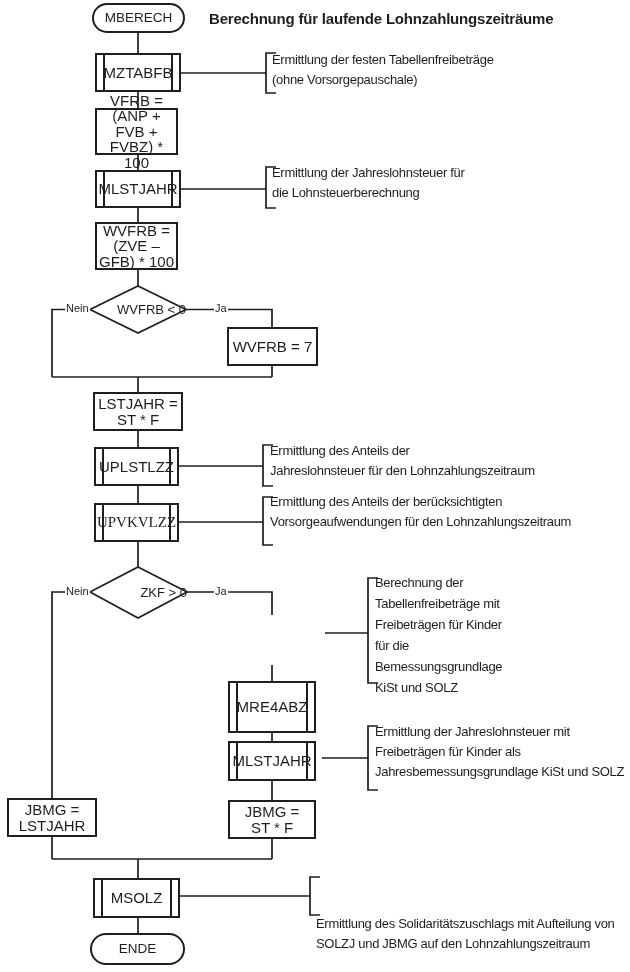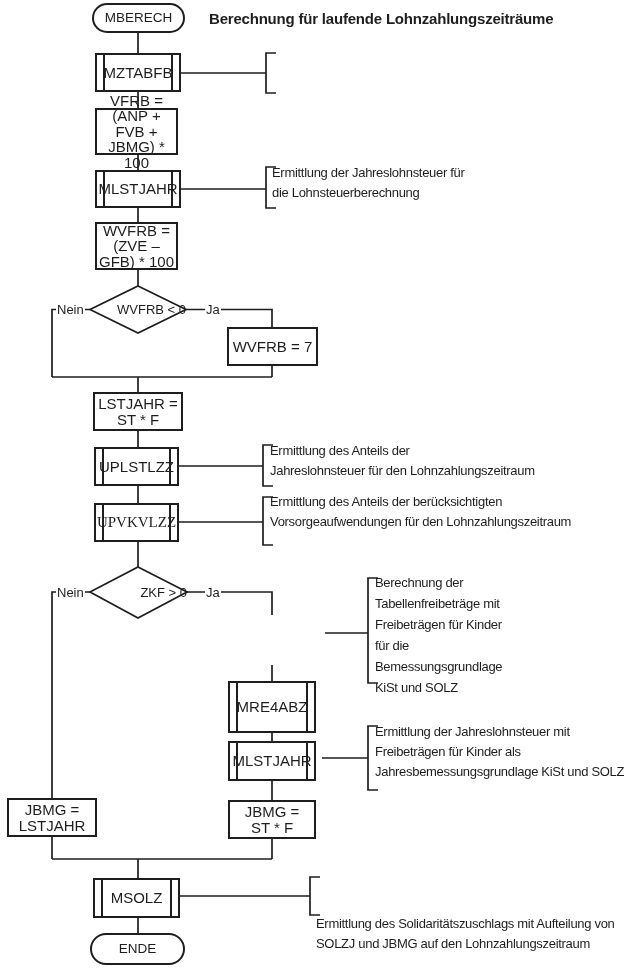--- a/index.html
+++ b/index.html
@@ -23,21 +23,21 @@
     content:"";position:absolute;top:0;bottom:0;width:0;
     border-left:2px solid var(--line);
   }
   .subroutine::before{left:6px;}
   .subroutine::after{right:6px;}
   .terminator{border-radius:16px;font-size:13.5px;}
   .dlabel{
     position:absolute;z-index:3;font-size:13px;text-align:right;
   }
   .blabel{
-    position:absolute;z-index:3;font-size:13px;background:#fff;padding:0 1px;
+    position:absolute;z-index:3;font-size:11px;background:#fff;padding:0 1px;margin-left:9px;
   }
   .annotation{
     position:absolute;z-index:2;font-size:13px;line-height:20px;
     letter-spacing:-0.3px;white-space:pre;
   }
   #title{
     position:absolute;left:209px;top:10px;font-size:15px;font-weight:600;
     letter-spacing:-0.2px;z-index:2;
   }
 </style>
@@ -96,21 +96,21 @@
     <polygon points="138,567 187,592 138,618 90,592" fill="#ffffff" stroke="#1e1e1e" stroke-width="1.7"></polygon>
   </svg>
 
   <div id="title">Berechnung für laufende Lohnzahlungszeiträume</div>
 
   <div class="node terminator" style="left:92px;top:3px;width:93px;height:30px;">MBERECH</div>
 
   <div class="node subroutine" style="left:95px;top:53px;width:86px;height:39px;">MZTABFB</div>
 
   <div class="node" style="left:95px;top:108px;width:83px;height:47px;">VFRB = (ANP +
-FVB + JBMG) *
+FVB + FVBZ) *
 100</div>
 
   <div class="node subroutine" style="left:95px;top:170px;width:86px;height:38px;">MLSTJAHR</div>
 
   <div class="node" style="left:95px;top:222px;width:83px;height:48px;">WVFRB = (ZVE –
 GFB) * 100</div>
 
   <div class="dlabel" style="left:90px;top:302px;width:96px;">WVFRB &lt; 0</div>
   <div class="blabel" style="left:56px;top:302px;">Nein</div>
   <div class="blabel" style="left:205px;top:302px;">Ja</div>
@@ -136,20 +136,22 @@
   <div class="node" style="left:7px;top:798px;width:90px;height:39px;">JBMG =
 LSTJAHR</div>
 
   <div class="node" style="left:228px;top:800px;width:88px;height:39px;">JBMG =
 ST * F</div>
 
   <div class="node subroutine" style="left:93px;top:878px;width:87px;height:40px;">MSOLZ</div>
 
   <div class="node terminator" style="left:90px;top:933px;width:95px;height:32px;">ENDE</div>
 
+  <div class="annotation" style="left:272px;top:50px;">Ermittlung der festen Tabellenfreibeträge
+(ohne Vorsorgepauschale)</div>
   <div class="annotation" style="left:272px;top:163px;">Ermittlung der Jahreslohnsteuer für
 die Lohnsteuerberechnung</div>
   <div class="annotation" style="left:270px;top:441px;">Ermittlung des Anteils der
 Jahreslohnsteuer für den Lohnzahlungszeitraum</div>
   <div class="annotation" style="left:270px;top:492px;">Ermittlung des Anteils der berücksichtigten
 Vorsorgeaufwendungen für den Lohnzahlungszeitraum</div>
   <div class="annotation" style="left:375px;top:572px;line-height:21px;">Berechnung der
 Tabellenfreibeträge mit
 Freibeträgen für Kinder
 für die

